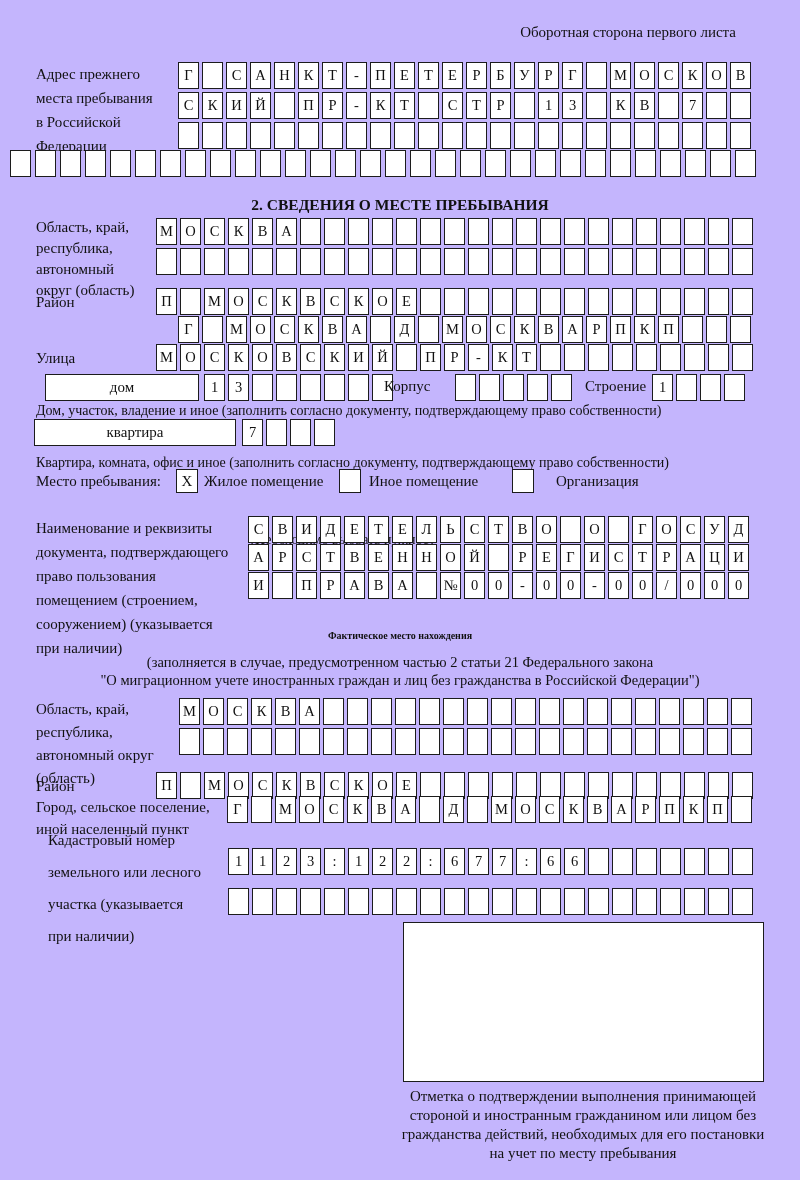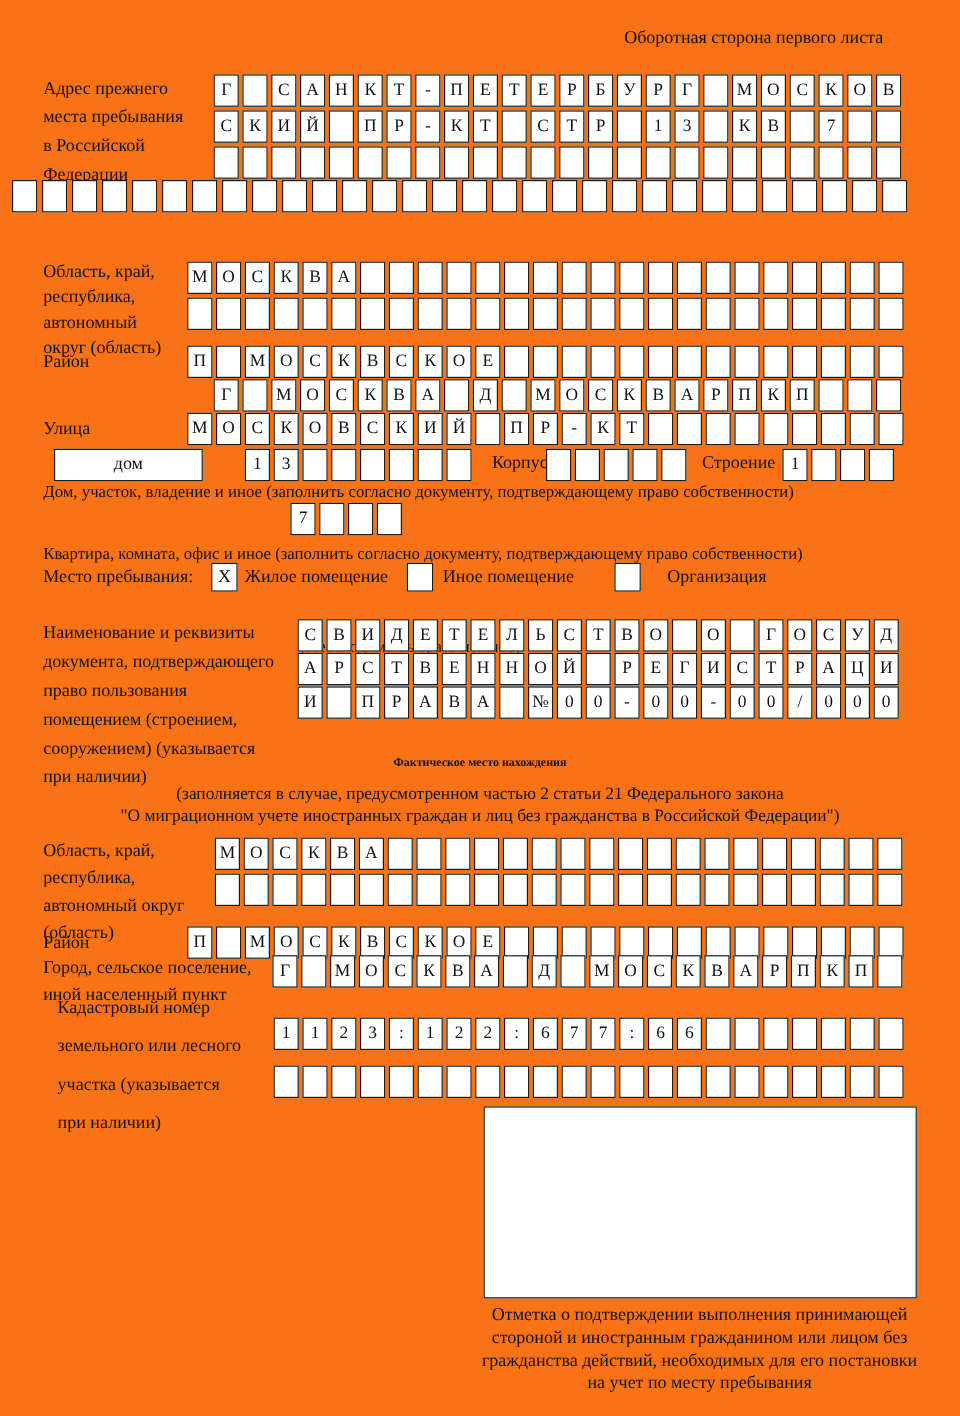--- a/index.html
+++ b/index.html
@@ -1,16 +1,16 @@
 <!DOCTYPE html>
 <html><head>
 <meta charset="utf-8">
 <style>
   html,body{margin:0;padding:0;background:#fff;}
-  .page{position:relative;width:800px;height:1180px;background:#f97316;color:#111;
+  .page{position:relative;width:800px;height:1180px;background:#c4b5fd;color:#111;
         font-family:"Liberation Serif", serif;overflow:hidden;}
   .abs{position:absolute;}
   .lbl{font-size:15px;color:#111;}
   .pre{white-space:pre-line;line-height:24px;}
   .cap{font-size:13.5px;color:#111;}
   .center{left:0;right:0;text-align:center;}
   .bold{font-weight:bold;}
   .cells{display:flex;gap:3px;}
   .cells-wide{display:flex;gap:4px;}
   .cell{width:21px;height:27px;border:1.5px solid #1c1c1c;box-sizing:border-box;
@@ -137,20 +137,21 @@
       <div class="cell"></div>
       <div class="cell"></div>
       <div class="cell"></div>
       <div class="cell"></div>
       <div class="cell"></div>
       <div class="cell"></div>
       <div class="cell"></div>
       <div class="cell"></div>
     </div>
 
+  <div class="abs lbl bold center" style="top:196px;font-size:15.5px;">2. СВЕДЕНИЯ О МЕСТЕ ПРЕБЫВАНИЯ</div>
 
   <div class="abs lbl pre" style="left:36px;top:217px;line-height:21px;">Область, край,
 республика,
 автономный
 округ (область)</div>
   <div class="abs cells" style="left:156px;top:218px;">
       <div class="cell">М</div>
       <div class="cell">О</div>
       <div class="cell">С</div>
       <div class="cell">К</div>
@@ -282,48 +283,49 @@
       <div class="cell"></div>
       <div class="cell"></div>
       <div class="cell"></div>
       <div class="cell"></div>
       <div class="cell"></div>
       <div class="cell"></div>
       <div class="cell"></div>
       <div class="cell"></div>
     </div>
 
-  <div class="abs fieldbox" style="left:45px;top:374px;width:124px;">дом</div>
+  <div class="abs fieldbox" style="left:45px;top:374px;width:154px;">дом</div>
   <div class="abs cells" style="left:204px;top:374px;">
       <div class="cell">1</div>
       <div class="cell">3</div>
       <div class="cell"></div>
       <div class="cell"></div>
       <div class="cell"></div>
       <div class="cell"></div>
       <div class="cell"></div>
       <div class="cell"></div>
     </div>
-  <div class="abs lbl" style="left:410px;top:378px;">Корпус</div>
+  <div class="abs lbl" style="left:384px;top:378px;">Корпус</div>
   <div class="abs cells" style="left:455px;top:374px;">
       <div class="cell"></div>
       <div class="cell"></div>
       <div class="cell"></div>
       <div class="cell"></div>
       <div class="cell"></div>
     </div>
   <div class="abs lbl" style="left:585px;top:378px;">Строение</div>
   <div class="abs cells" style="left:652px;top:374px;">
       <div class="cell">1</div>
       <div class="cell"></div>
       <div class="cell"></div>
       <div class="cell"></div>
     </div>
   <div class="abs cap" style="left:36px;top:403px;font-size:14px;">Дом, участок, владение и иное (заполнить согласно документу, подтверждающему право собственности)</div>
 
+  <div class="abs fieldbox" style="left:34px;top:419px;width:202px;">квартира</div>
   <div class="abs cells" style="left:242px;top:419px;">
       <div class="cell">7</div>
       <div class="cell"></div>
       <div class="cell"></div>
       <div class="cell"></div>
     </div>
   <div class="abs cap" style="left:36px;top:455px;font-size:14px;text-align:center;">Квартира, комната, офис и иное (заполнить согласно документу, подтверждающему право собственности)</div>
 
   <div class="abs lbl" style="left:36px;top:473px;">Место пребывания:</div>
   <div class="abs chk" style="left:176px;top:469px;">Х</div>

